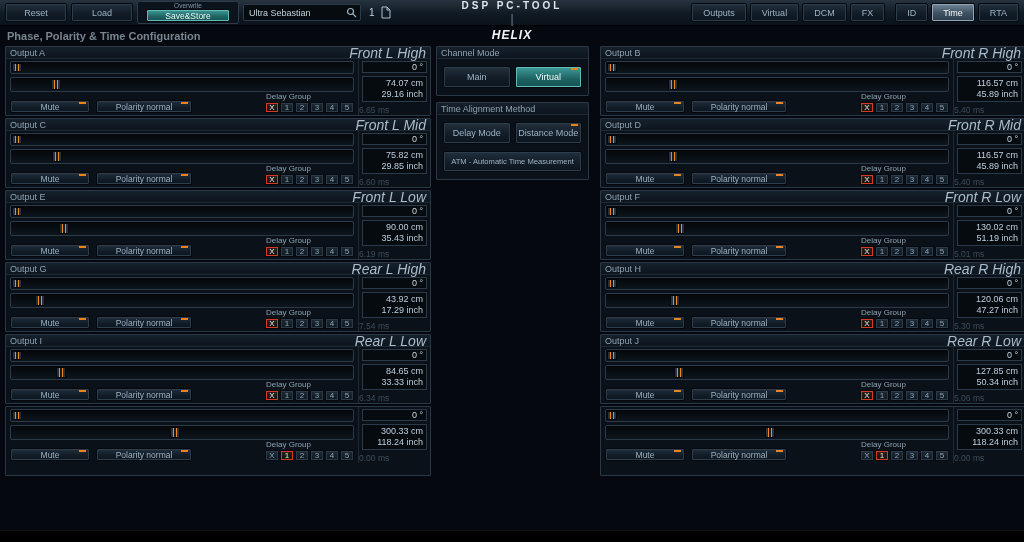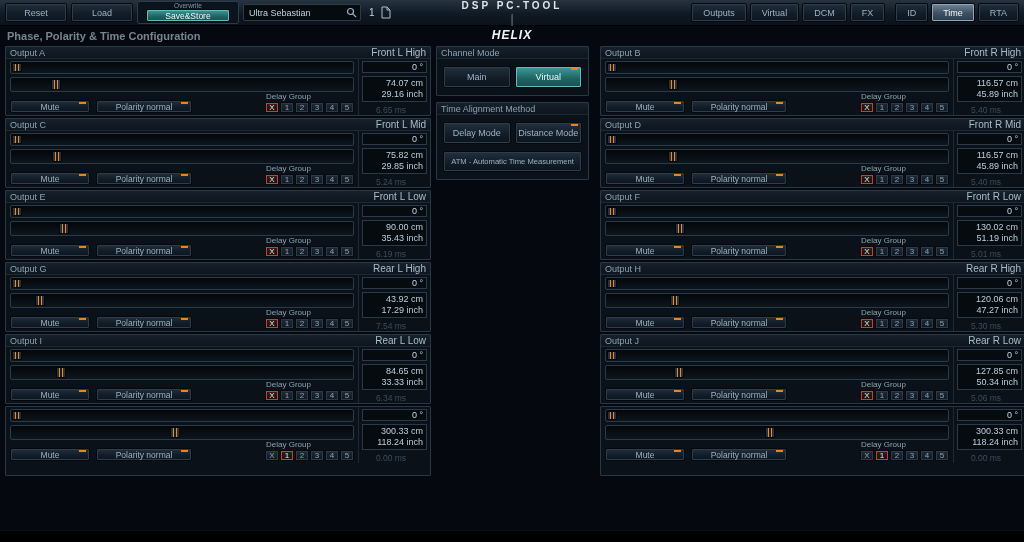--- a/index.html
+++ b/index.html
@@ -37,21 +37,21 @@
   
   .page-title { position:absolute; top:30px; left:7px; font-size:11px; font-weight:bold; color:#78858f; }
   .col { position:absolute; top:46px; width:426px; }
   .col.left { left:5px; } .col.right { left:600px; }
   .mid { position:absolute; top:46px; left:436px; width:153px; }
 
   .panel, .block { background:#0a1119; border:1px solid #28384656; border:1px solid #283846; border-radius:1px; }
   .hd { height:12px; display:flex; justify-content:space-between; align-items:center; padding:0 4px;
         background:linear-gradient(#16212c,#0d151e); border-bottom:1px solid #1d2a36; }
   .hd .l { font-size:9px; color:#8fa; color:#8ea2b1; }
-  .hd .r { font-size:10px; color:#aabdca; }
+  .hd .r { font-size:14px; color:#aabdca;font-style:italic; }
 
   
   .block { height:70px; margin-bottom:2px; }
   .body { display:flex; height:56px; }
   .bleft { flex:1; padding:2px 4px 0 4px; min-width:0; }
   .bright { width:72px; border-left:1px solid #1d2a36; display:flex; flex-direction:column; }
 
   .slider { position:relative; height:13px; background:linear-gradient(#04070a,#0d151d);
             border:1px solid #2b3a48; border-radius:2px; margin-bottom:3px; }
   .slider.tall { height:15px; }
@@ -67,21 +67,21 @@
   .dg-btns { display:flex; gap:1px; }
   .dg-btn { width:14px; height:11px; font-size:8px; display:flex; align-items:center; justify-content:center;
             background:linear-gradient(#1e2b37,#0e1username721,#0e1721); background:linear-gradient(#1e2b37,#0e1721);
             border:1px solid #06090d; box-shadow:inset 0 0 0 1px #2b3b4a; color:#8fa3b2; border-radius:1px; }
   .dg-btn.sel { box-shadow:inset 0 0 0 1px #d63a20; color:#e9e9e9; background:linear-gradient(#2a2320,#140f0d); }
 
   .cell-deg { height:15px; margin:2px 3px 0 3px; background:#060b10; border:1px solid #2b3a48; font-size:9px;
               color:#c7d7e1; display:flex; align-items:center; justify-content:flex-end; padding-right:3px; }
   .cell-dist { margin:3px 3px 0 3px; background:#060b10; border:1px solid #2b3a48; font-size:9px; color:#bccedb;
                text-align:right; padding:1px 3px; line-height:11px; }
-  .cell-ms { font-size:8.5px; color:#3d4d5a; text-align:center; padding:3px 7px 0 0; }
+  .cell-ms { font-size:8.5px; color:#3d4d5a; text-align:left; padding:3px 7px 0 0; }
 
   
   .panel { margin-bottom:6px; }
   .p-body { padding:7px 6px; display:flex; gap:4px; }
   .p-body .btn { flex:1; height:22px; font-size:9px; }
   .atm-row { padding:0 6px 7px 6px; }
   .atm-row .btn { width:100%; height:21px; font-size:7.6px; }
 
   svg { display:block; }
 </style>
@@ -201,21 +201,21 @@
                 </div>
           </div>
         </div>
       </div>
       <div class="bright">
         <div class="cell-deg">0 °</div>
         <div class="cell-dist">
           <div>75.82 cm</div>
           <div>29.85 inch</div>
         </div>
-        <div class="cell-ms">5.24 ms</div>
+        <div class="cell-ms">6.60 ms</div>
       </div>
     </div>
   </div>
 
   <div class="block">
     <div class="hd">
       <span class="l">Output E</span>
       <span class="r">Front L Low</span>
     </div>
     <div class="body">

